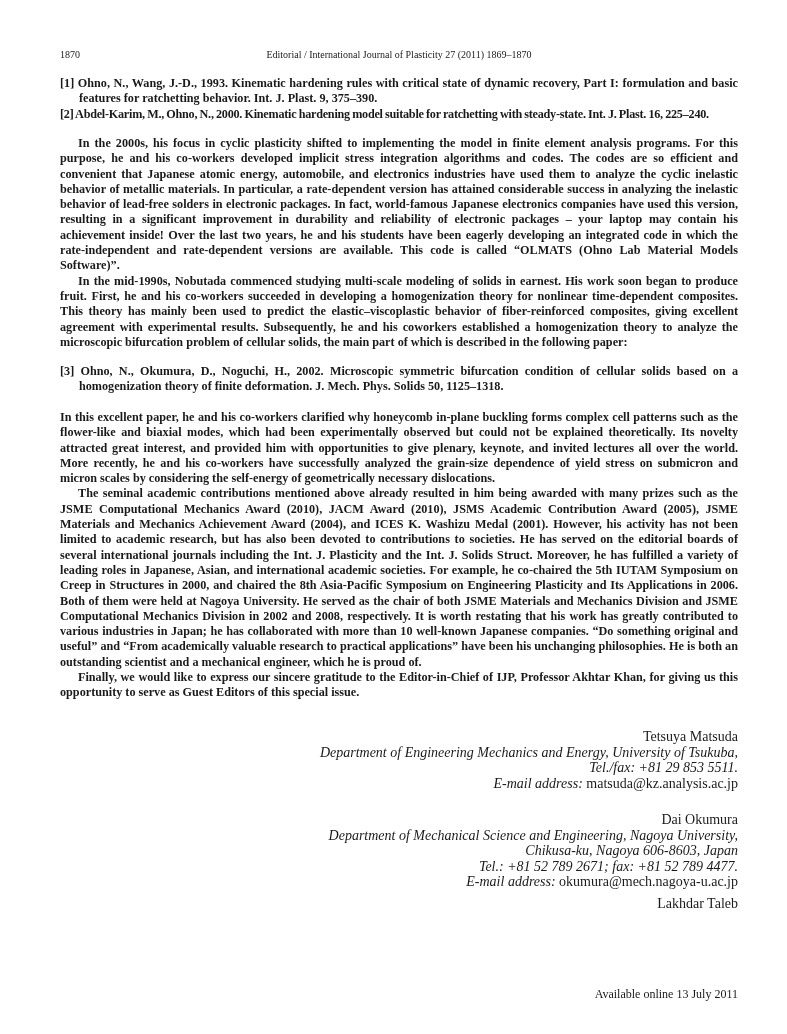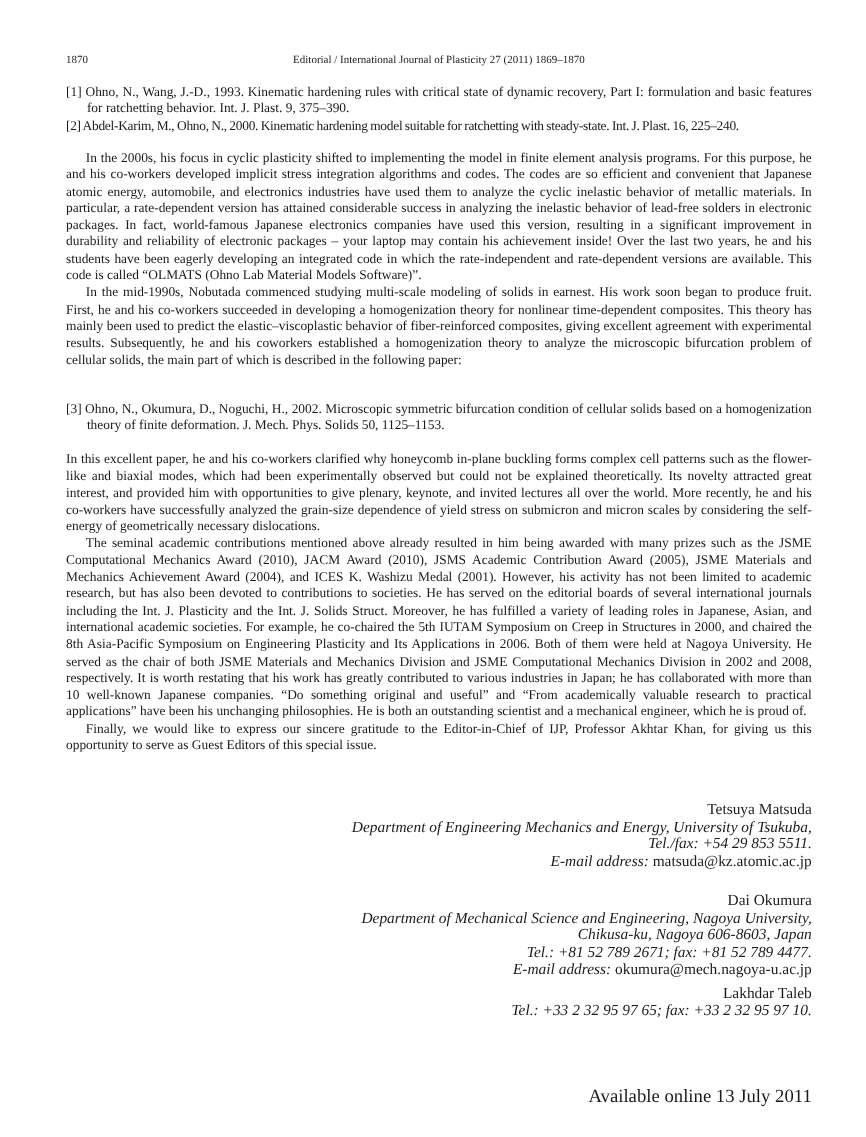--- a/index.html
+++ b/index.html
@@ -7,28 +7,28 @@
            font-family: "Liberation Serif", serif; color: #1a1a1a; }
     .page { position: absolute; left: 0; top: 0; width: 787px; height: 1034px; }
     .running-head { position: absolute; top: 48px; left: 60px; width: 678px; height: 14px;
                     font-size: 10px; line-height: 14px; }
     .page-num { position: absolute; left: 0; top: 0; }
     .journal-line { position: absolute; left: 0; right: 0; top: 0; text-align: center; }
     .body-text { position: absolute; left: 60px; width: 678px; font-size: 12.2px; line-height: 15.3px;
                  text-align: justify; font-family: "Liberation Sans Narrow", "Liberation Serif", serif; }
     .ref { padding-left: 19px; text-indent: -19px; margin: 0; }
     .ref.tight { letter-spacing: -0.25px; word-spacing: -0.5px; }
-    p { margin: 0; }
+    p { margin: 0; font-weight: bold; }
     .indent { text-indent: 18px; }
     .sig { position: absolute; right: 49px; width: 420px; text-align: right; font-size: 14px; line-height: 15.6px; }
     .sig .name { font-style: normal; }
     .sig .it { font-style: italic; text-align: right; }
     .sig .email-label { font-style: italic; }
     .sig .email { font-style: normal; }
-    .footer { position: absolute; right: 49px; top: 987px; font-size: 17px; margin-left: 46px; }
+    .footer { position: absolute; right: 49px; top: 987px; font-size: 12px; margin-left: 46px; }
   </style>
 </head>
 <body>
 
 <div class="page">
 
   <div class="running-head">
     <span class="page-num">1870</span>
     <span class="journal-line">Editorial / International Journal of Plasticity 27 (2011) 1869–1870</span>
   </div>
@@ -37,50 +37,49 @@
     <p class="ref">[1] Ohno, N., Wang, J.-D., 1993. Kinematic hardening rules with critical state of dynamic recovery, Part I: formulation and basic features for ratchetting behavior. Int. J. Plast. 9, 375–390.</p>
     <p class="ref tight">[2] Abdel-Karim, M., Ohno, N., 2000. Kinematic hardening model suitable for ratchetting with steady-state. Int. J. Plast. 16, 225–240.</p>
   </div>
 
   <div class="body-text" style="top:136px;">
     <p class="indent">In the 2000s, his focus in cyclic plasticity shifted to implementing the model in finite element analysis programs. For this purpose, he and his co-workers developed implicit stress integration algorithms and codes. The codes are so efficient and convenient that Japanese atomic energy, automobile, and electronics industries have used them to analyze the cyclic inelastic behavior of metallic materials. In particular, a rate-dependent version has attained considerable success in analyzing the inelastic behavior of lead-free solders in electronic packages. In fact, world-famous Japanese electronics companies have used this version, resulting in a significant improvement in durability and reliability of electronic packages – your laptop may contain his achievement inside! Over the last two years, he and his students have been eagerly developing an integrated code in which the rate-independent and rate-dependent versions are available. This code is called “OLMATS (Ohno Lab Material Models Software)”.</p>
     <p class="indent">In the mid-1990s, Nobutada commenced studying multi-scale modeling of solids in earnest. His work soon began to produce fruit. First, he and his co-workers succeeded in developing a homogenization theory for nonlinear time-dependent composites. This theory has mainly been used to predict the elastic–viscoplastic behavior of fiber-reinforced composites, giving excellent agreement with experimental results. Subsequently, he and his coworkers established a homogenization theory to analyze the microscopic bifurcation problem of cellular solids, the main part of which is described in the following paper:</p>
   </div>
 
   <div class="body-text" style="top:364px;">
-    <p class="ref">[3] Ohno, N., Okumura, D., Noguchi, H., 2002. Microscopic symmetric bifurcation condition of cellular solids based on a homogenization theory of finite deformation. J. Mech. Phys. Solids 50, 1125–1153.</p>
+    <p class="ref">[3] Ohno, N., Okumura, D., Noguchi, H., 2002. Microscopic symmetric bifurcation condition of cellular solids based on a homogenization theory of finite deformation. J. Mech. Phys. Solids 50, 1125–1318.</p>
   </div>
 
   <div class="body-text" style="top:410px;">
     <p>In this excellent paper, he and his co-workers clarified why honeycomb in-plane buckling forms complex cell patterns such as the flower-like and biaxial modes, which had been experimentally observed but could not be explained theoretically. Its novelty attracted great interest, and provided him with opportunities to give plenary, keynote, and invited lectures all over the world. More recently, he and his co-workers have successfully analyzed the grain-size dependence of yield stress on submicron and micron scales by considering the self-energy of geometrically necessary dislocations.</p>
     <p class="indent">The seminal academic contributions mentioned above already resulted in him being awarded with many prizes such as the JSME Computational Mechanics Award (2010), JACM Award (2010), JSMS Academic Contribution Award (2005), JSME Materials and Mechanics Achievement Award (2004), and ICES K. Washizu Medal (2001). However, his activity has not been limited to academic research, but has also been devoted to contributions to societies. He has served on the editorial boards of several international journals including the Int. J. Plasticity and the Int. J. Solids Struct. Moreover, he has fulfilled a variety of leading roles in Japanese, Asian, and international academic societies. For example, he co-chaired the 5th IUTAM Symposium on Creep in Structures in 2000, and chaired the 8th Asia-Pacific Symposium on Engineering Plasticity and Its Applications in 2006. Both of them were held at Nagoya University. He served as the chair of both JSME Materials and Mechanics Division and JSME Computational Mechanics Division in 2002 and 2008, respectively. It is worth restating that his work has greatly contributed to various industries in Japan; he has collaborated with more than 10 well-known Japanese companies. “Do something original and useful” and “From academically valuable research to practical applications” have been his unchanging philosophies. He is both an outstanding scientist and a mechanical engineer, which he is proud of.</p>
     <p class="indent">Finally, we would like to express our sincere gratitude to the Editor-in-Chief of IJP, Professor Akhtar Khan, for giving us this opportunity to serve as Guest Editors of this special issue.</p>
   </div>
 
   <div class="sig" style="top:729px;">
     <div class="name">Tetsuya Matsuda</div>
     <div class="it">Department of Engineering Mechanics and Energy, University of Tsukuba,</div>
-    <div class="it">Tel./fax: +54 29 853 5511.</div>
+    <div class="it">Tel./fax: +81 29 853 5511.</div>
     <div>
       <span class="email-label">E-mail address:</span>
-      <span class="email">matsuda@kz.atomic.ac.jp</span>
+      <span class="email">matsuda@kz.analysis.ac.jp</span>
     </div>
   </div>
 
   <div class="sig" style="top:812px;">
     <div class="name">Dai Okumura</div>
     <div class="it">Department of Mechanical Science and Engineering, Nagoya University,</div>
     <div class="it">Chikusa-ku, Nagoya 606-8603, Japan</div>
     <div class="it">Tel.: +81 52 789 2671; fax: +81 52 789 4477.</div>
     <div>
       <span class="email-label">E-mail address:</span>
       <span class="email">okumura@mech.nagoya-u.ac.jp</span>
     </div>
   </div>
 
   <div class="sig" style="top:896px; width:460px;">
     <div class="name">Lakhdar Taleb</div>
-    <div class="it">Tel.: +33 2 32 95 97 65; fax: +33 2 32 95 97 10.</div>
   </div>
 
   <div class="footer">Available online 13 July 2011</div>
 
 </div>
 
 </body></html>

